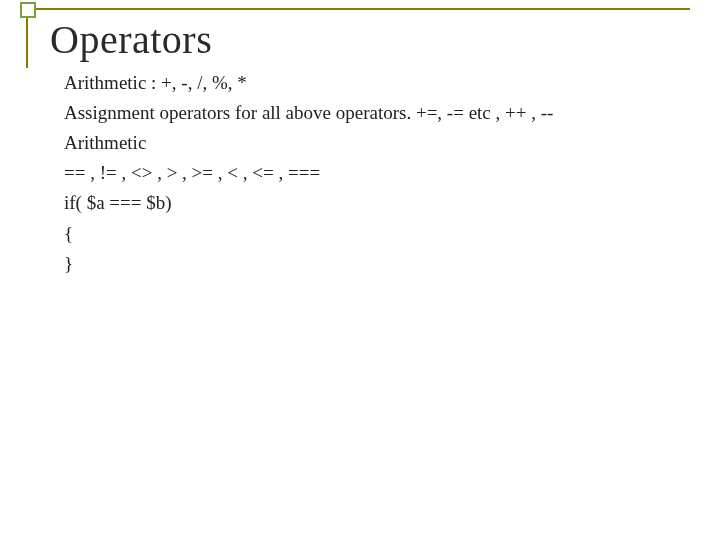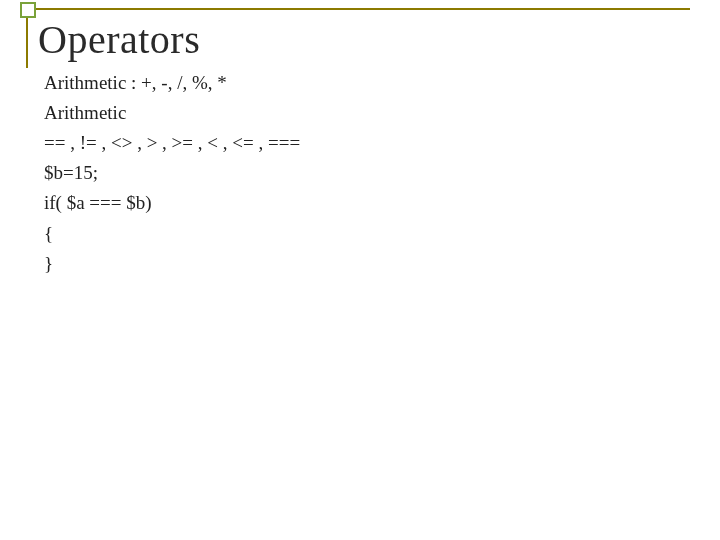--- a/index.html
+++ b/index.html
@@ -9,21 +9,21 @@
     height: 540px;
     background: #ffffff;
     font-family: "Georgia", "Times New Roman", serif;
     color: #222;
   }
   .slide {
     position: relative;
     box-sizing: border-box;
     width: 596px;
     height: 540px;
-    padding: 14px 28px 20px 36px;
+    padding: 14px 28px 20px 48px;
   }
   .rule-top {
     position: absolute;
     left: 26px;
     top: 8px;
     width: 664px;
     height: 0;
     border-top: 2px solid #8c7a00;
   }
   .rule-left {
@@ -44,21 +44,21 @@
     border: 2px solid #7aa23a;
   }
   h1.title {
     margin: 2px 0 6px 2px;
     font-size: 40px;
     font-weight: 400;
     letter-spacing: 0.5px;
     color: #2a2a2a;
   }
   .body {
-    margin-left: 8px;
+    margin-left: 16px;
     font-size: 19px;
     line-height: 1.48;
   }
   .body p {
     margin: 0 0 2px 0;
   }
   .hang {
     padding-left: 24px;
     text-indent: -24px;
   }
@@ -68,20 +68,20 @@
 
 <div class="slide">
   <div class="rule-top"></div>
   <div class="rule-left"></div>
   <div class="accent-sq"></div>
 
   <h1 class="title">Operators</h1>
 
   <div class="body">
     <p>Arithmetic : +, -, /, %, *</p>
+    <p class="hang">Assignment operators for all above operators. +=, -= etc , ++ , --</p>
     <p>Arithmetic</p>
     <p>== , != , &lt;&gt; , &gt; , &gt;= , &lt; , &lt;= , ===</p>
-    <p>$b=15;</p>
     <p>if( $a === $b)</p>
     <p>{</p>
     <p>}</p>
   </div>
 </div>
 
 </body></html>

